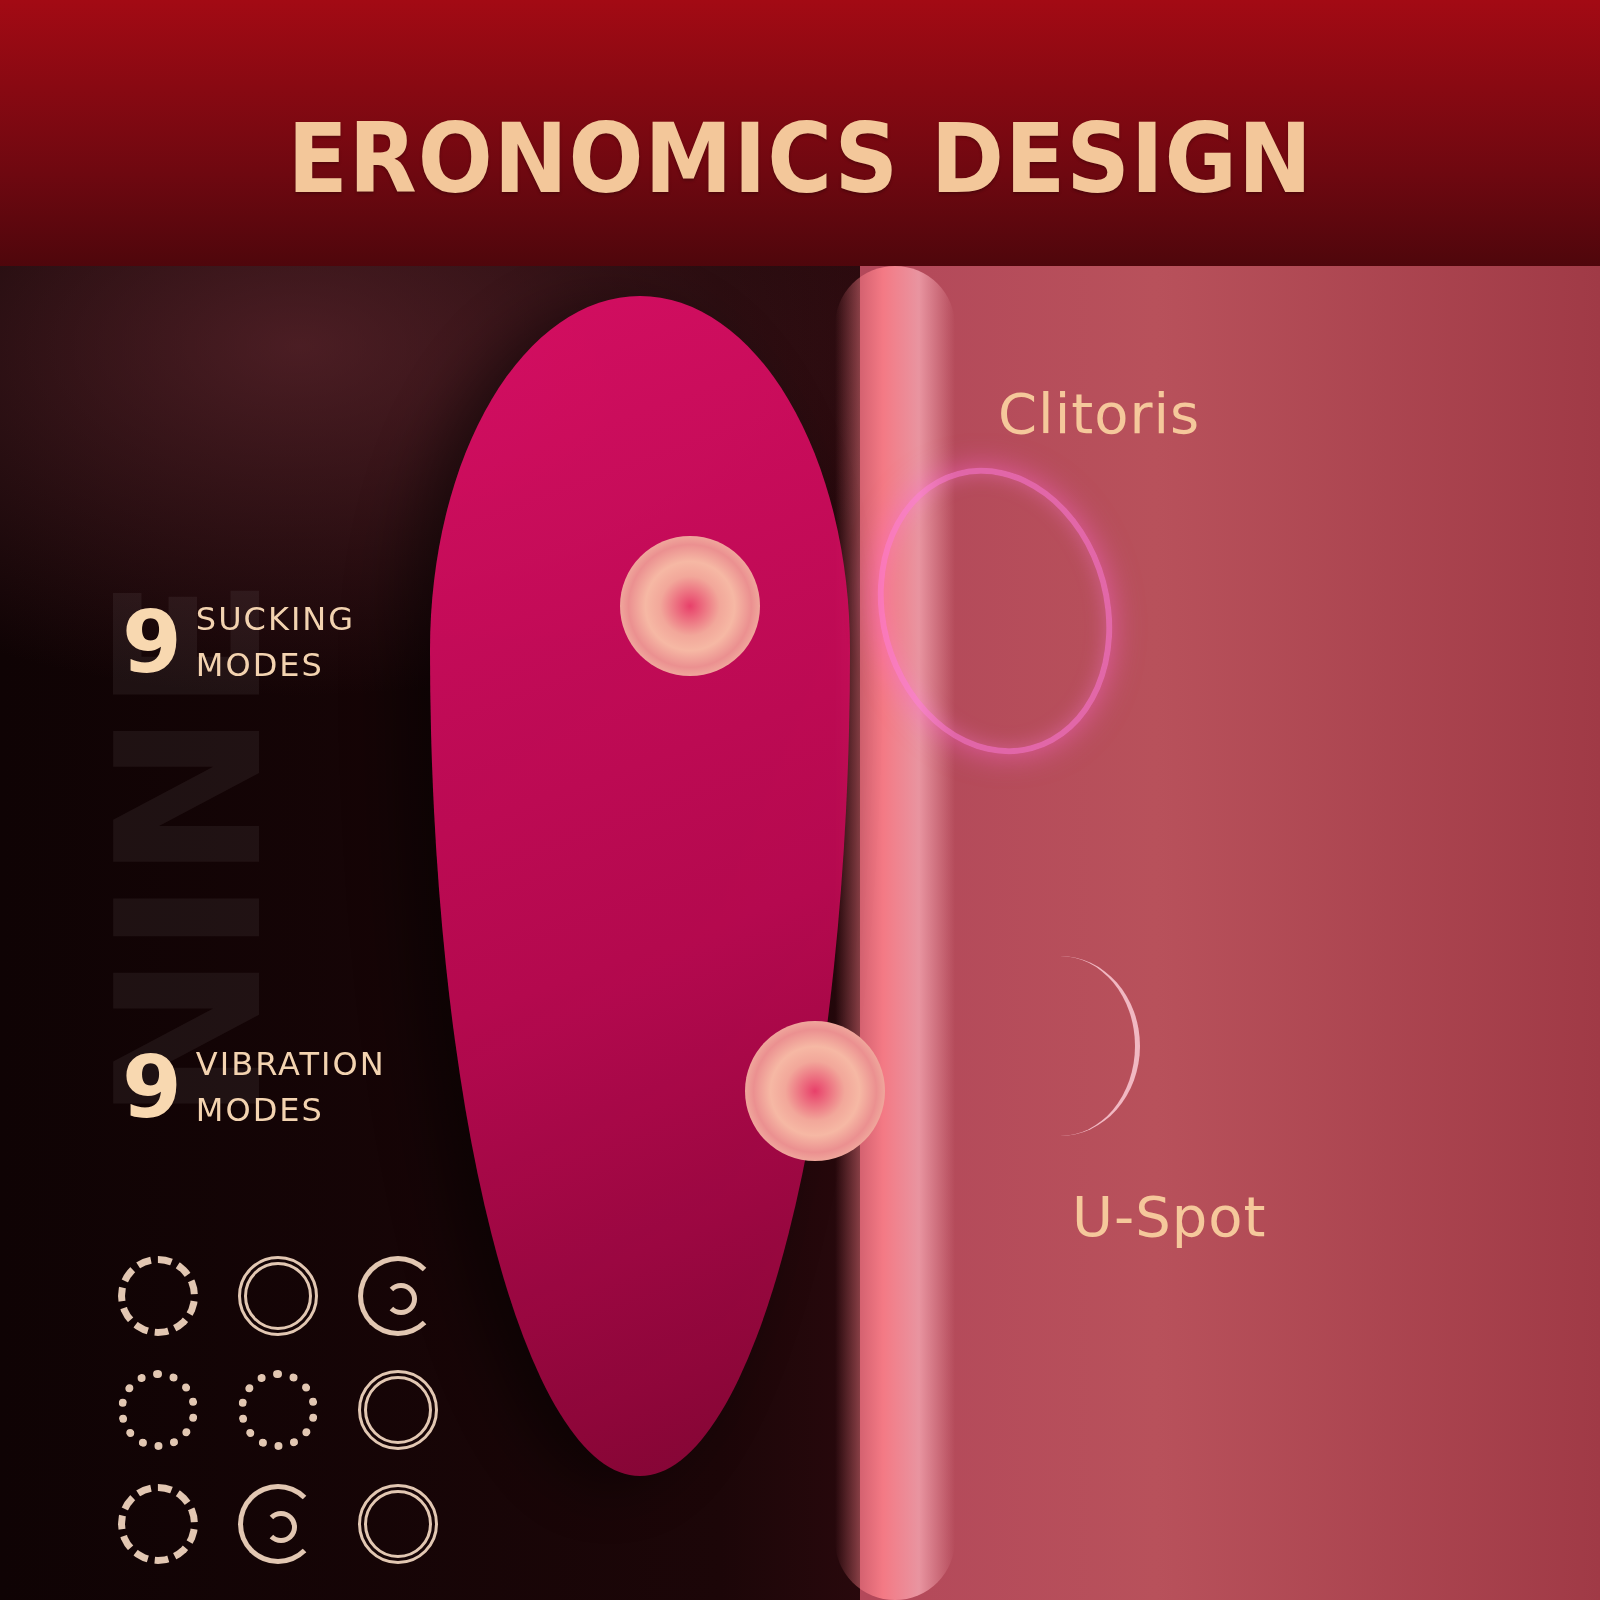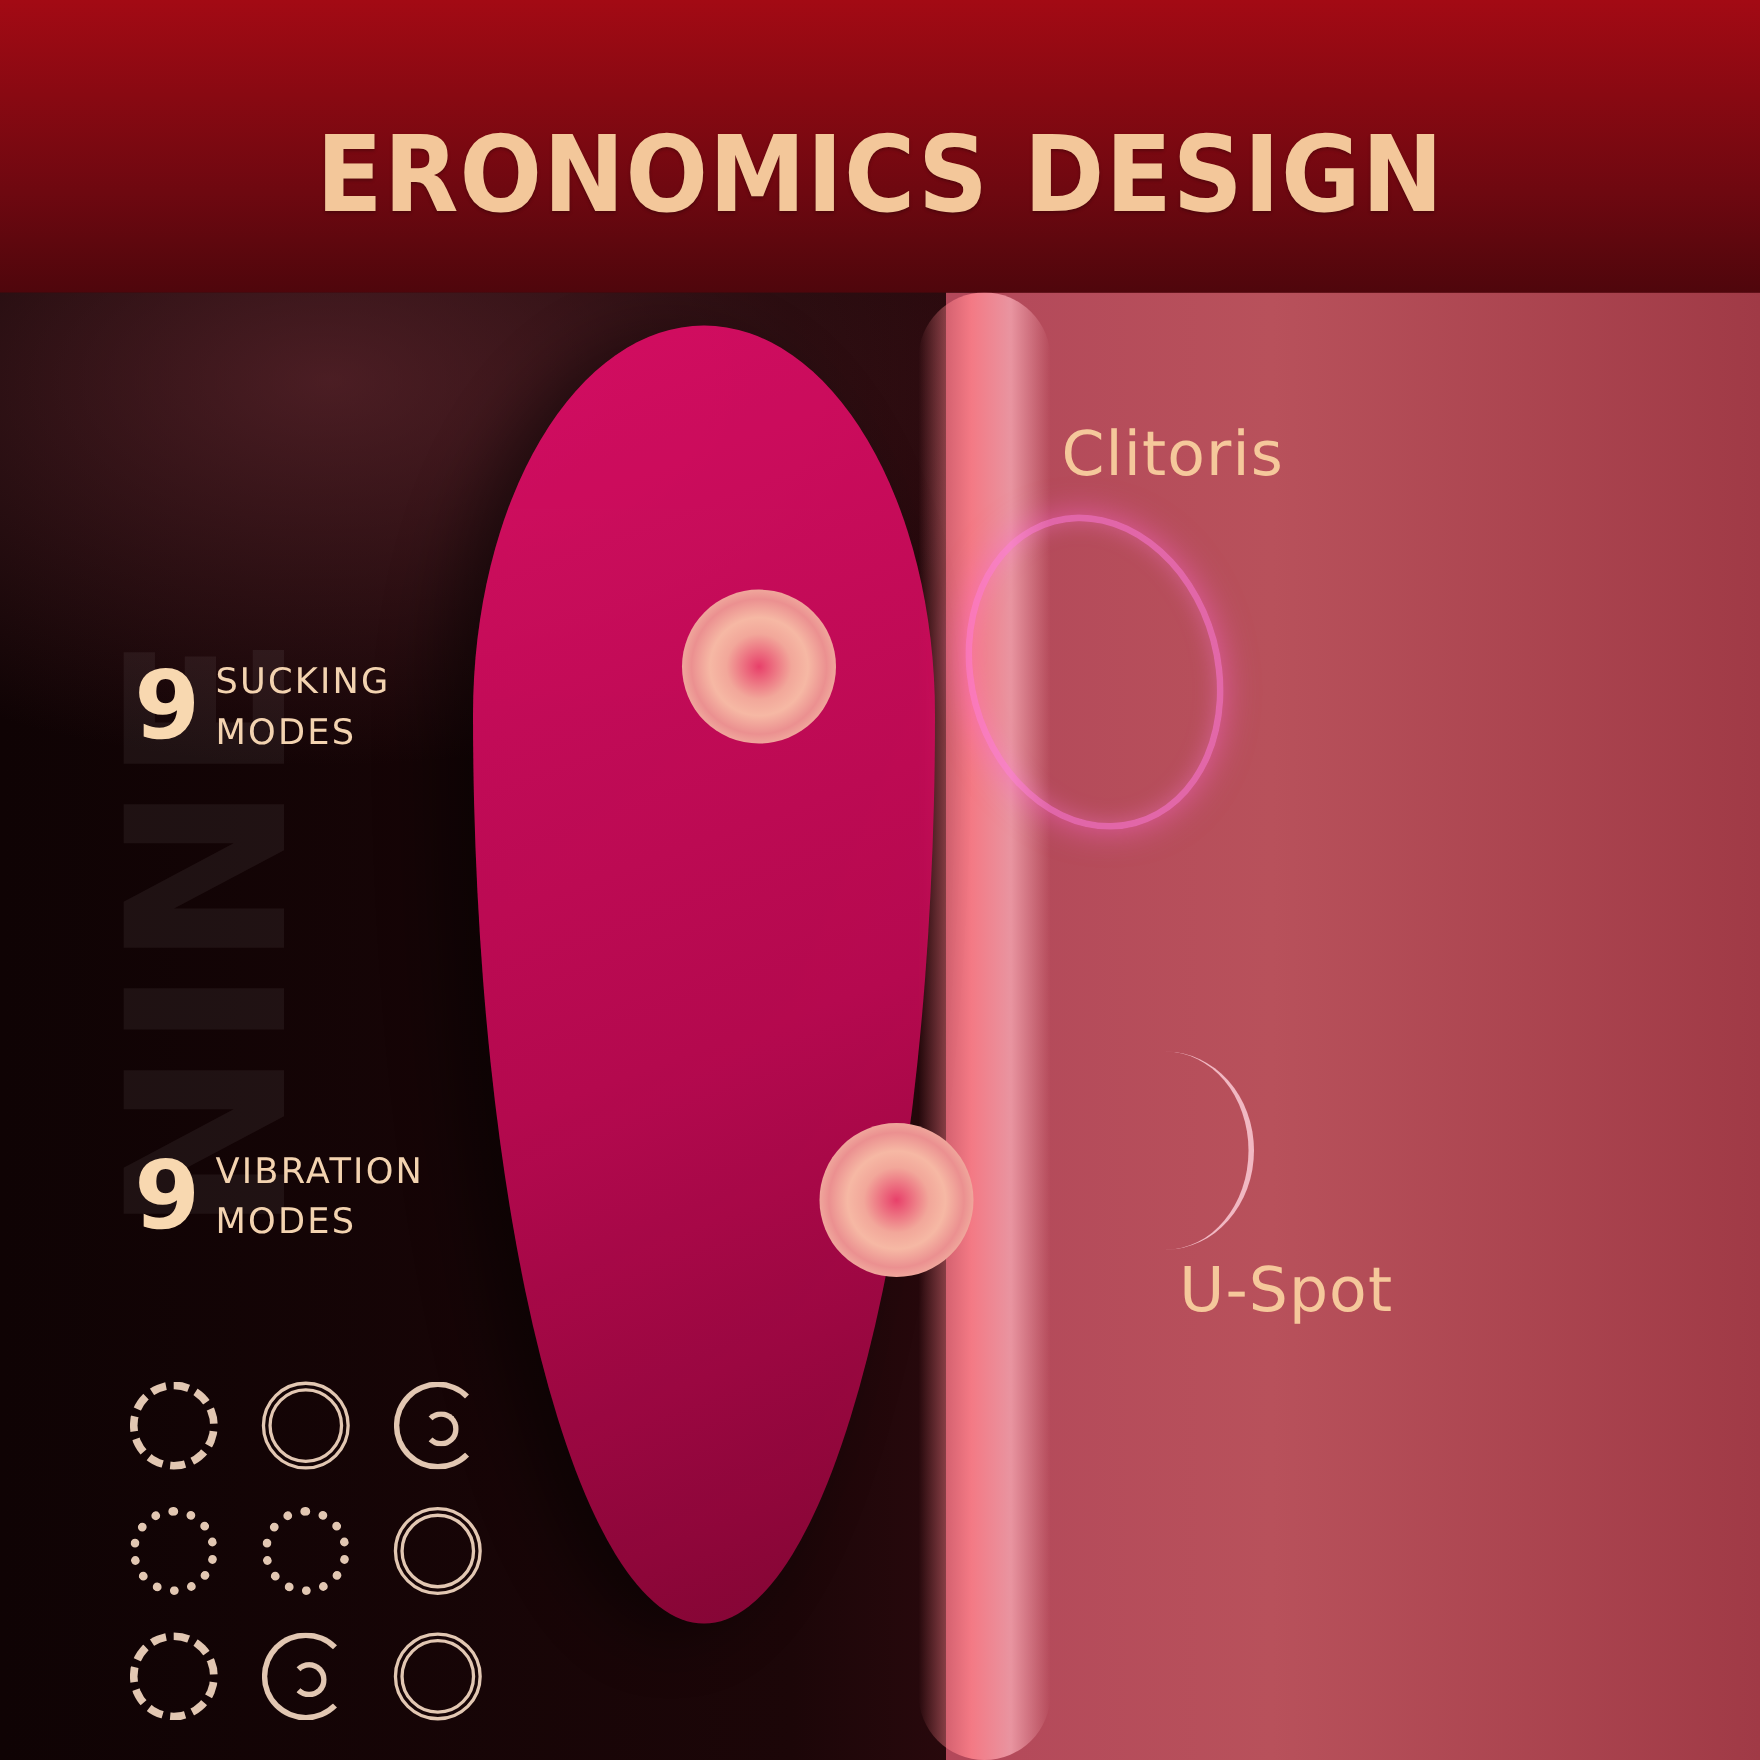--- a/index.html
+++ b/index.html
@@ -56,22 +56,22 @@
     .pulse.p1 { left: 620px; top: 270px; }
     .pulse.p2 { left: 745px; top: 755px; }
 
     .feature { position: absolute; display: flex; align-items: center; color: #f3d3b0; }
     .feature .num { font-weight: bold; font-size: 86px; line-height: 1; color: #f8d8b0; margin-right: 14px; }
     .feature .lines { font-size: 32px; line-height: 46px; letter-spacing: 2px; }
     .feature.f1 { left: 122px; top: 330px; }
     .feature.f2 { left: 122px; top: 775px; }
 
     .label { position: absolute; font-size: 56px; color: #f5c89b; letter-spacing: 1px; }
-    .label.clit { left: 965px; top: 115px; }
-    .label.uspot { left: 1072px; top: 875px; text-align: center; }
+    .label.clit { left: 998px; top: 115px; }
+    .label.uspot { left: 1072px; top: 918px; text-align: center; }
 
     .swirl-fx {
       position: absolute; left: 880px; top: 200px; width: 230px; height: 290px; border-radius: 50%;
       border: 6px solid rgba(255,120,220,0.6);
       box-shadow: 0 0 30px rgba(255,100,210,0.6), inset 0 0 20px rgba(255,120,220,0.4);
       transform: rotate(-15deg);
     }
     .wave-fx {
       position: absolute; left: 980px; top: 690px; width: 160px; height: 180px;
       border-right: 5px solid rgba(255,210,220,0.8); border-radius: 0 100% 100% 0;

